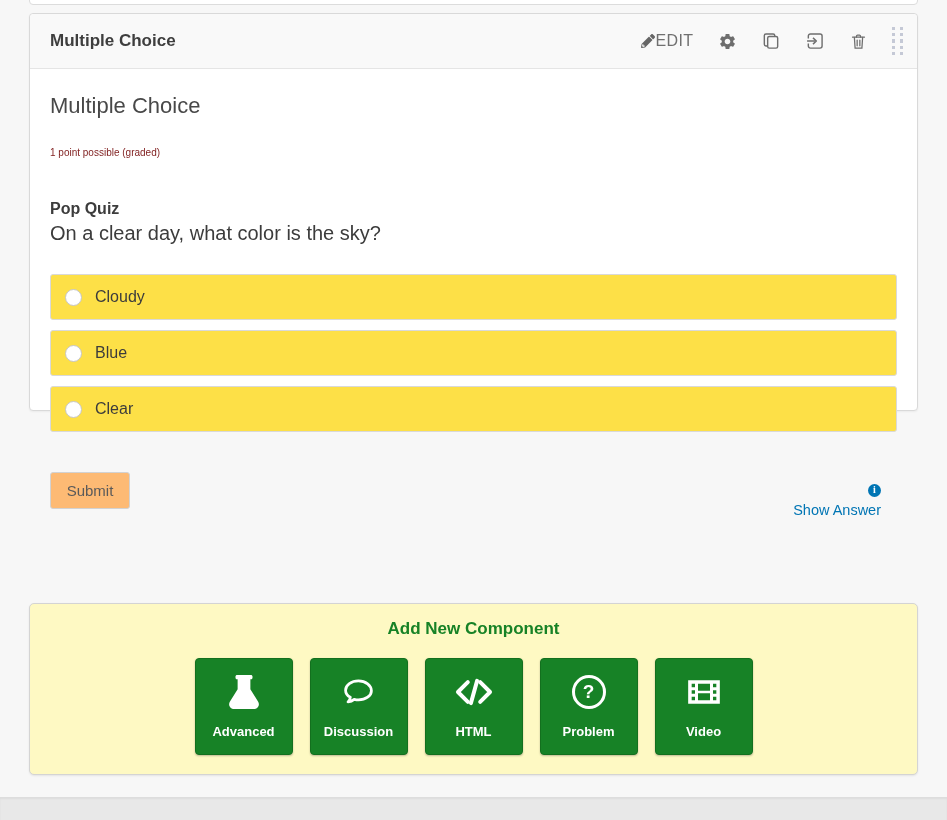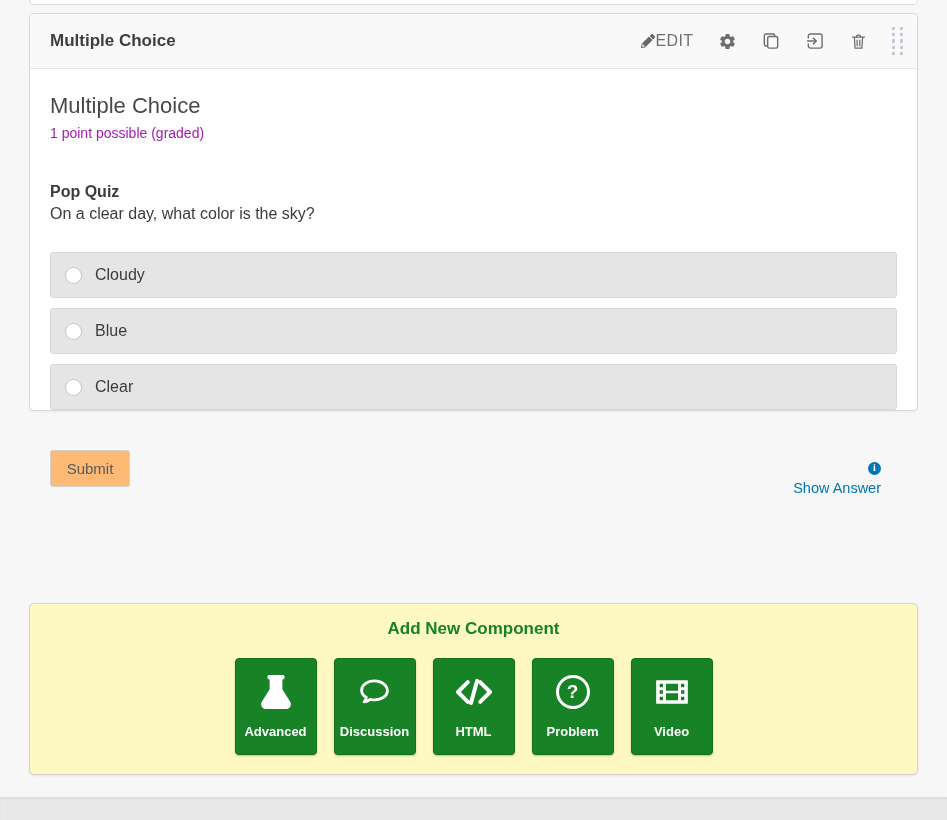--- a/index.html
+++ b/index.html
@@ -39,27 +39,27 @@
   .edit-label { font-size:16px; color:#707070; letter-spacing:0.4px; }
   .drag-handle {
     margin-left:10px; display:grid; grid-template-columns:repeat(2,3.5px);
     grid-auto-rows:3.5px; gap:2.8px 4.5px; cursor:grab; padding:4px 2px;
   }
   .drag-handle i { background:#c5c9d6; display:block; }
 
   
   .card-body { padding:24px 20px 0; }
   .body-heading { font-size:22px; font-weight:400; color:#484848; }
-  .points { margin-top:6px; font-size:14px; color:#a21caf; }
+  .points { margin-top:28px; font-size:10px; color:#7f1d1d; }
   .question-title { margin-top:42px; font-size:16px; font-weight:bold; color:#3c3c3c; }
-  .question-text { margin-top:4px; font-size:16px; color:#3c3c3c; }
+  .question-text { margin-top:4px; font-size:20px; color:#3c3c3c; }
 
   .choices { margin-top:29px; }
   .choice {
-    height:46px; border:1px solid #d9d9d9; border-radius:3px; background:#e5e5e5;
+    height:46px; border:1px solid #d9d9d9; border-radius:3px; background:#fde047;
     display:flex; align-items:center; padding:0 14px; margin-bottom:10px; cursor:pointer;
   }
   .radio {
     width:17px; height:17px; border:1px solid #c6c6c6; border-radius:50%;
     background:#fff; margin-right:13px; flex:0 0 auto;
   }
   .choice-label { font-size:16px; color:#3c3c3c; }
 
   .actions-row { position:relative; margin-top:40px; height:70px; }
   .submit-btn {
@@ -80,21 +80,21 @@
 
   
   .add-panel {
     position:absolute; left:29px; top:603px; width:889px; height:172px;
     background:#fef9c3; border:1px solid #d4d4d4; border-radius:5px;
     box-shadow:0 1px 2px rgba(0,0,0,0.08); text-align:center;
   }
   .add-title { margin-top:15px; font-size:17px; font-weight:bold; color:#178226; }
   .add-buttons { display:flex; justify-content:center; gap:17px; margin-top:19px; }
   .add-btn {
-    width:82px; height:97px; background:#178226; border:1px solid #13701e;
+    width:98px; height:97px; background:#178226; border:1px solid #13701e;
     border-radius:4px; box-shadow:0 1px 2px rgba(0,0,0,0.25); color:#fff;
     display:flex; flex-direction:column; align-items:center; padding-top:11px;
     cursor:pointer; font-family:inherit;
   }
   .add-btn .icon-box { height:43px; display:flex; align-items:center; justify-content:center; }
   .add-btn .btn-label { margin-top:11px; font-size:13px; font-weight:bold; color:#fff; }
   .q-circle {
     width:34px; height:34px; border:3px solid #fff; border-radius:50%;
     display:flex; align-items:center; justify-content:center;
     font-size:19px; font-weight:bold; color:#fff;

